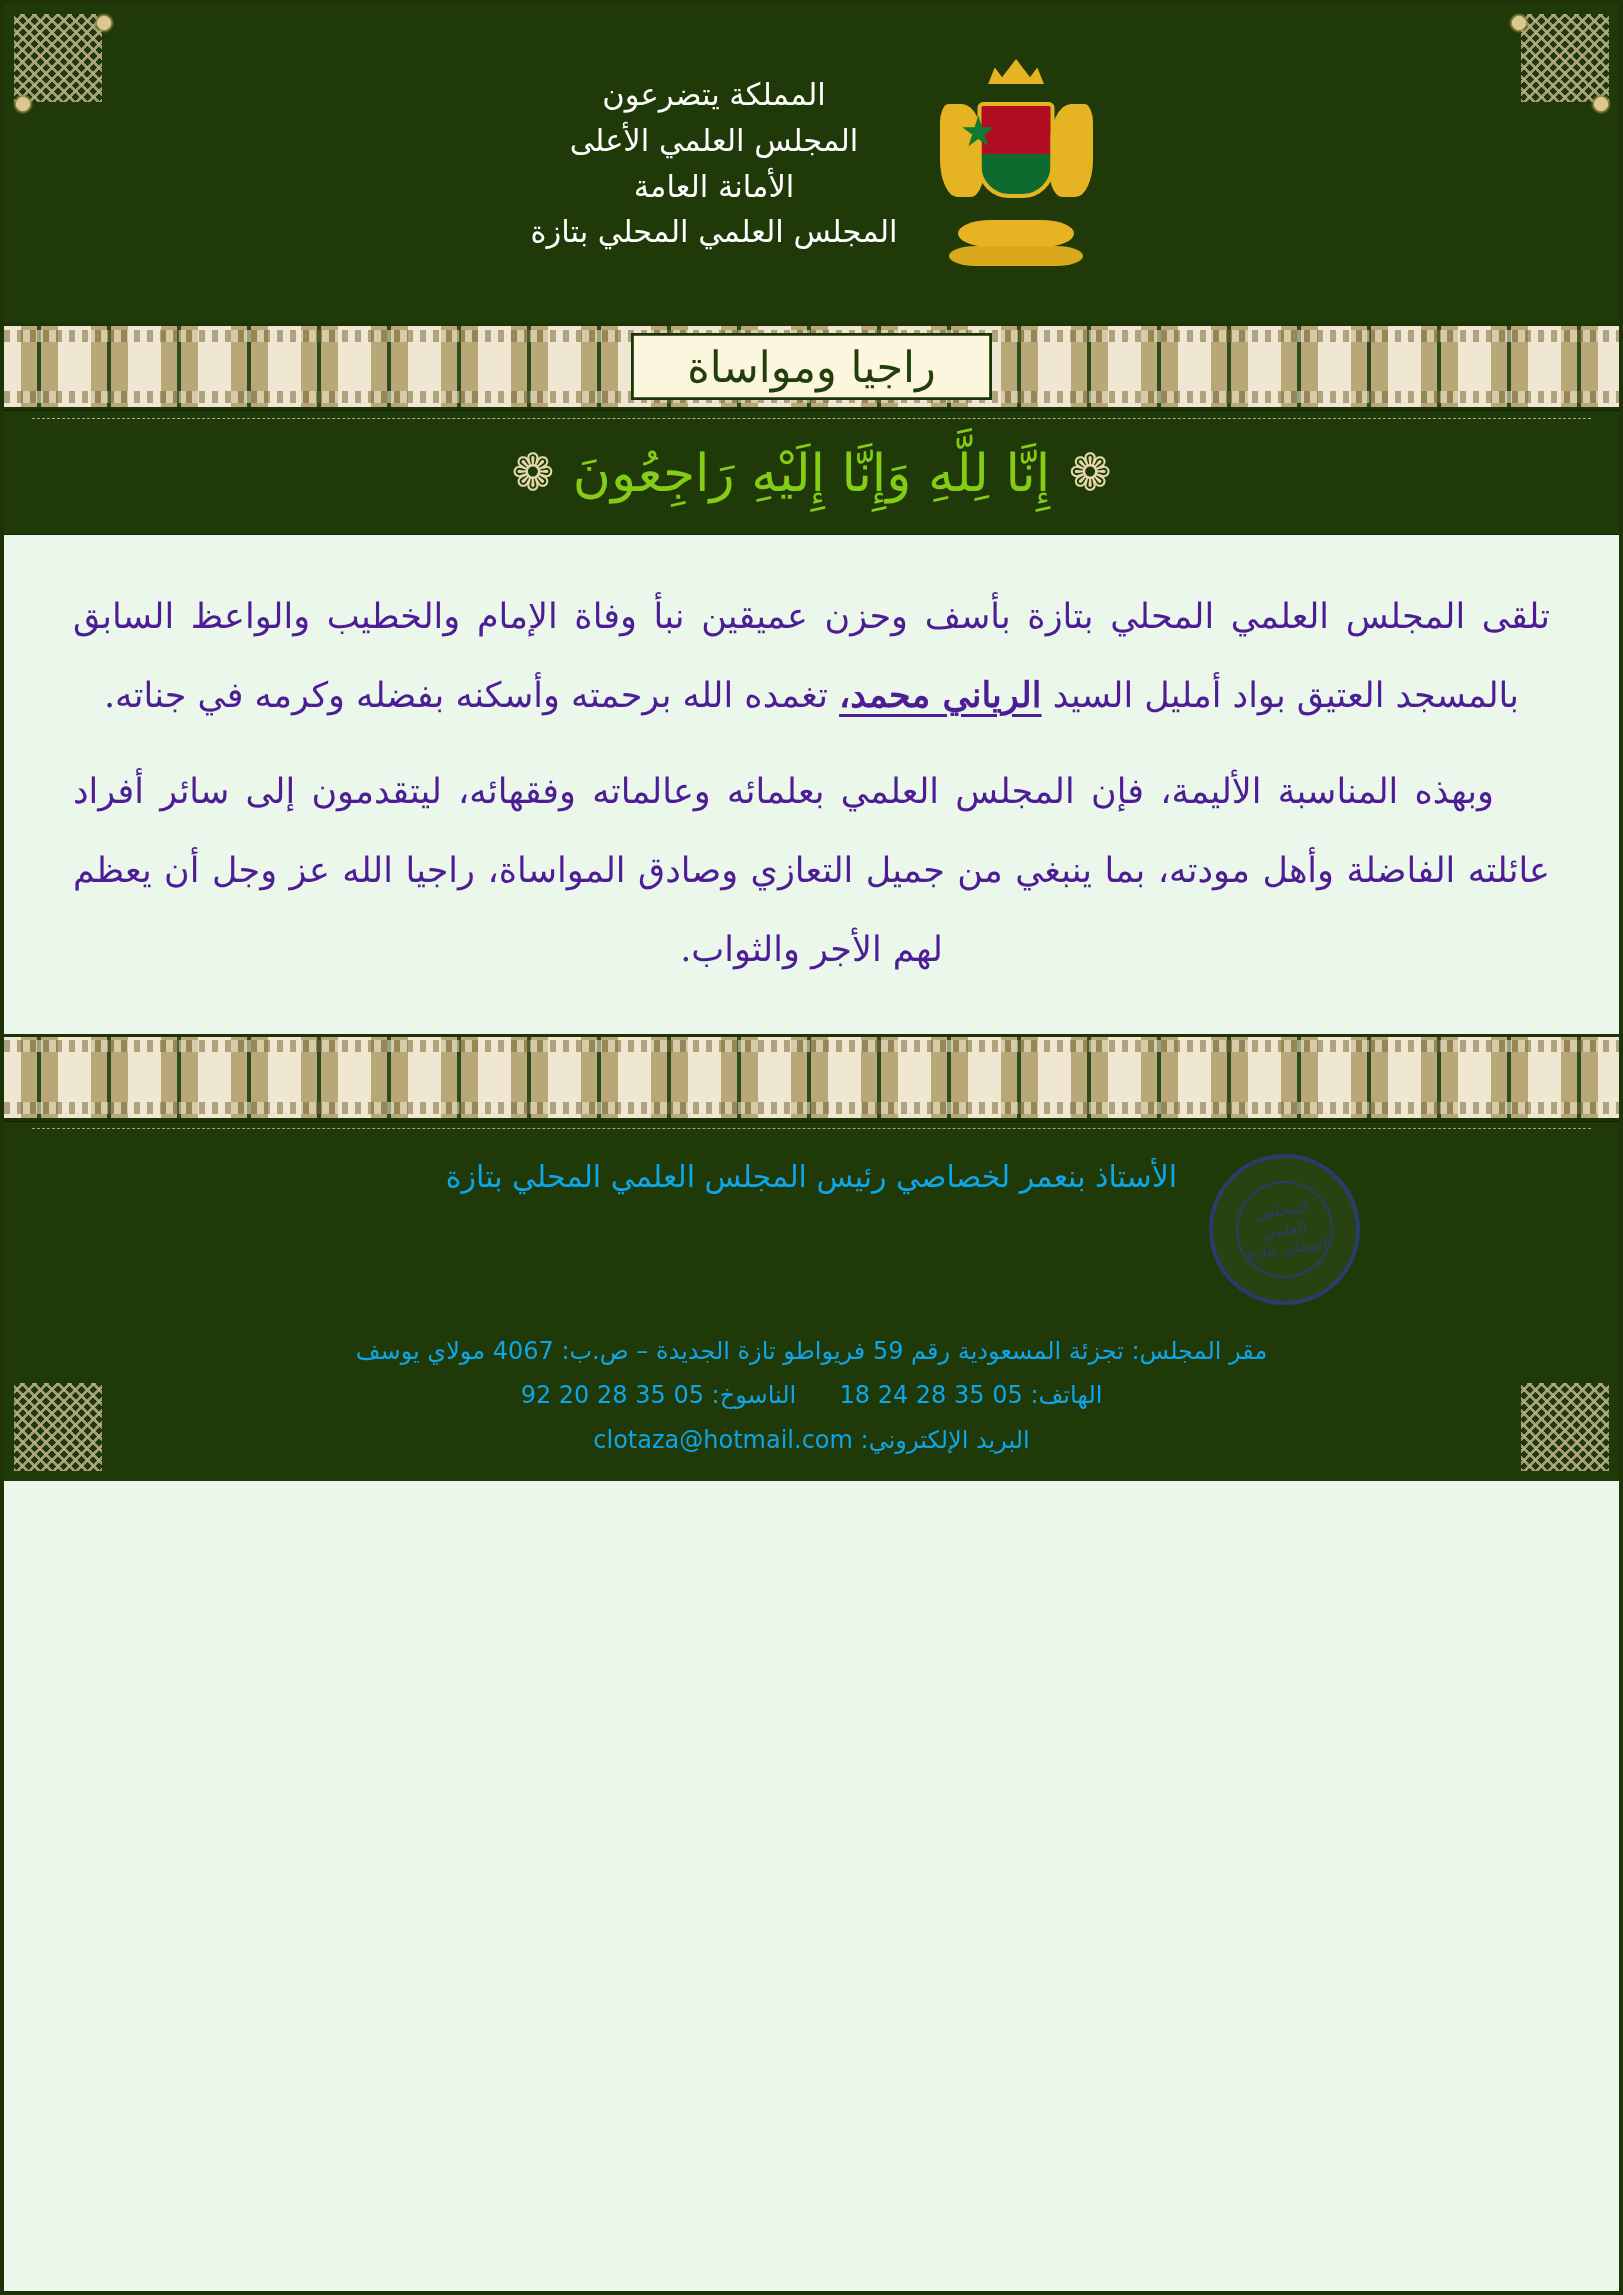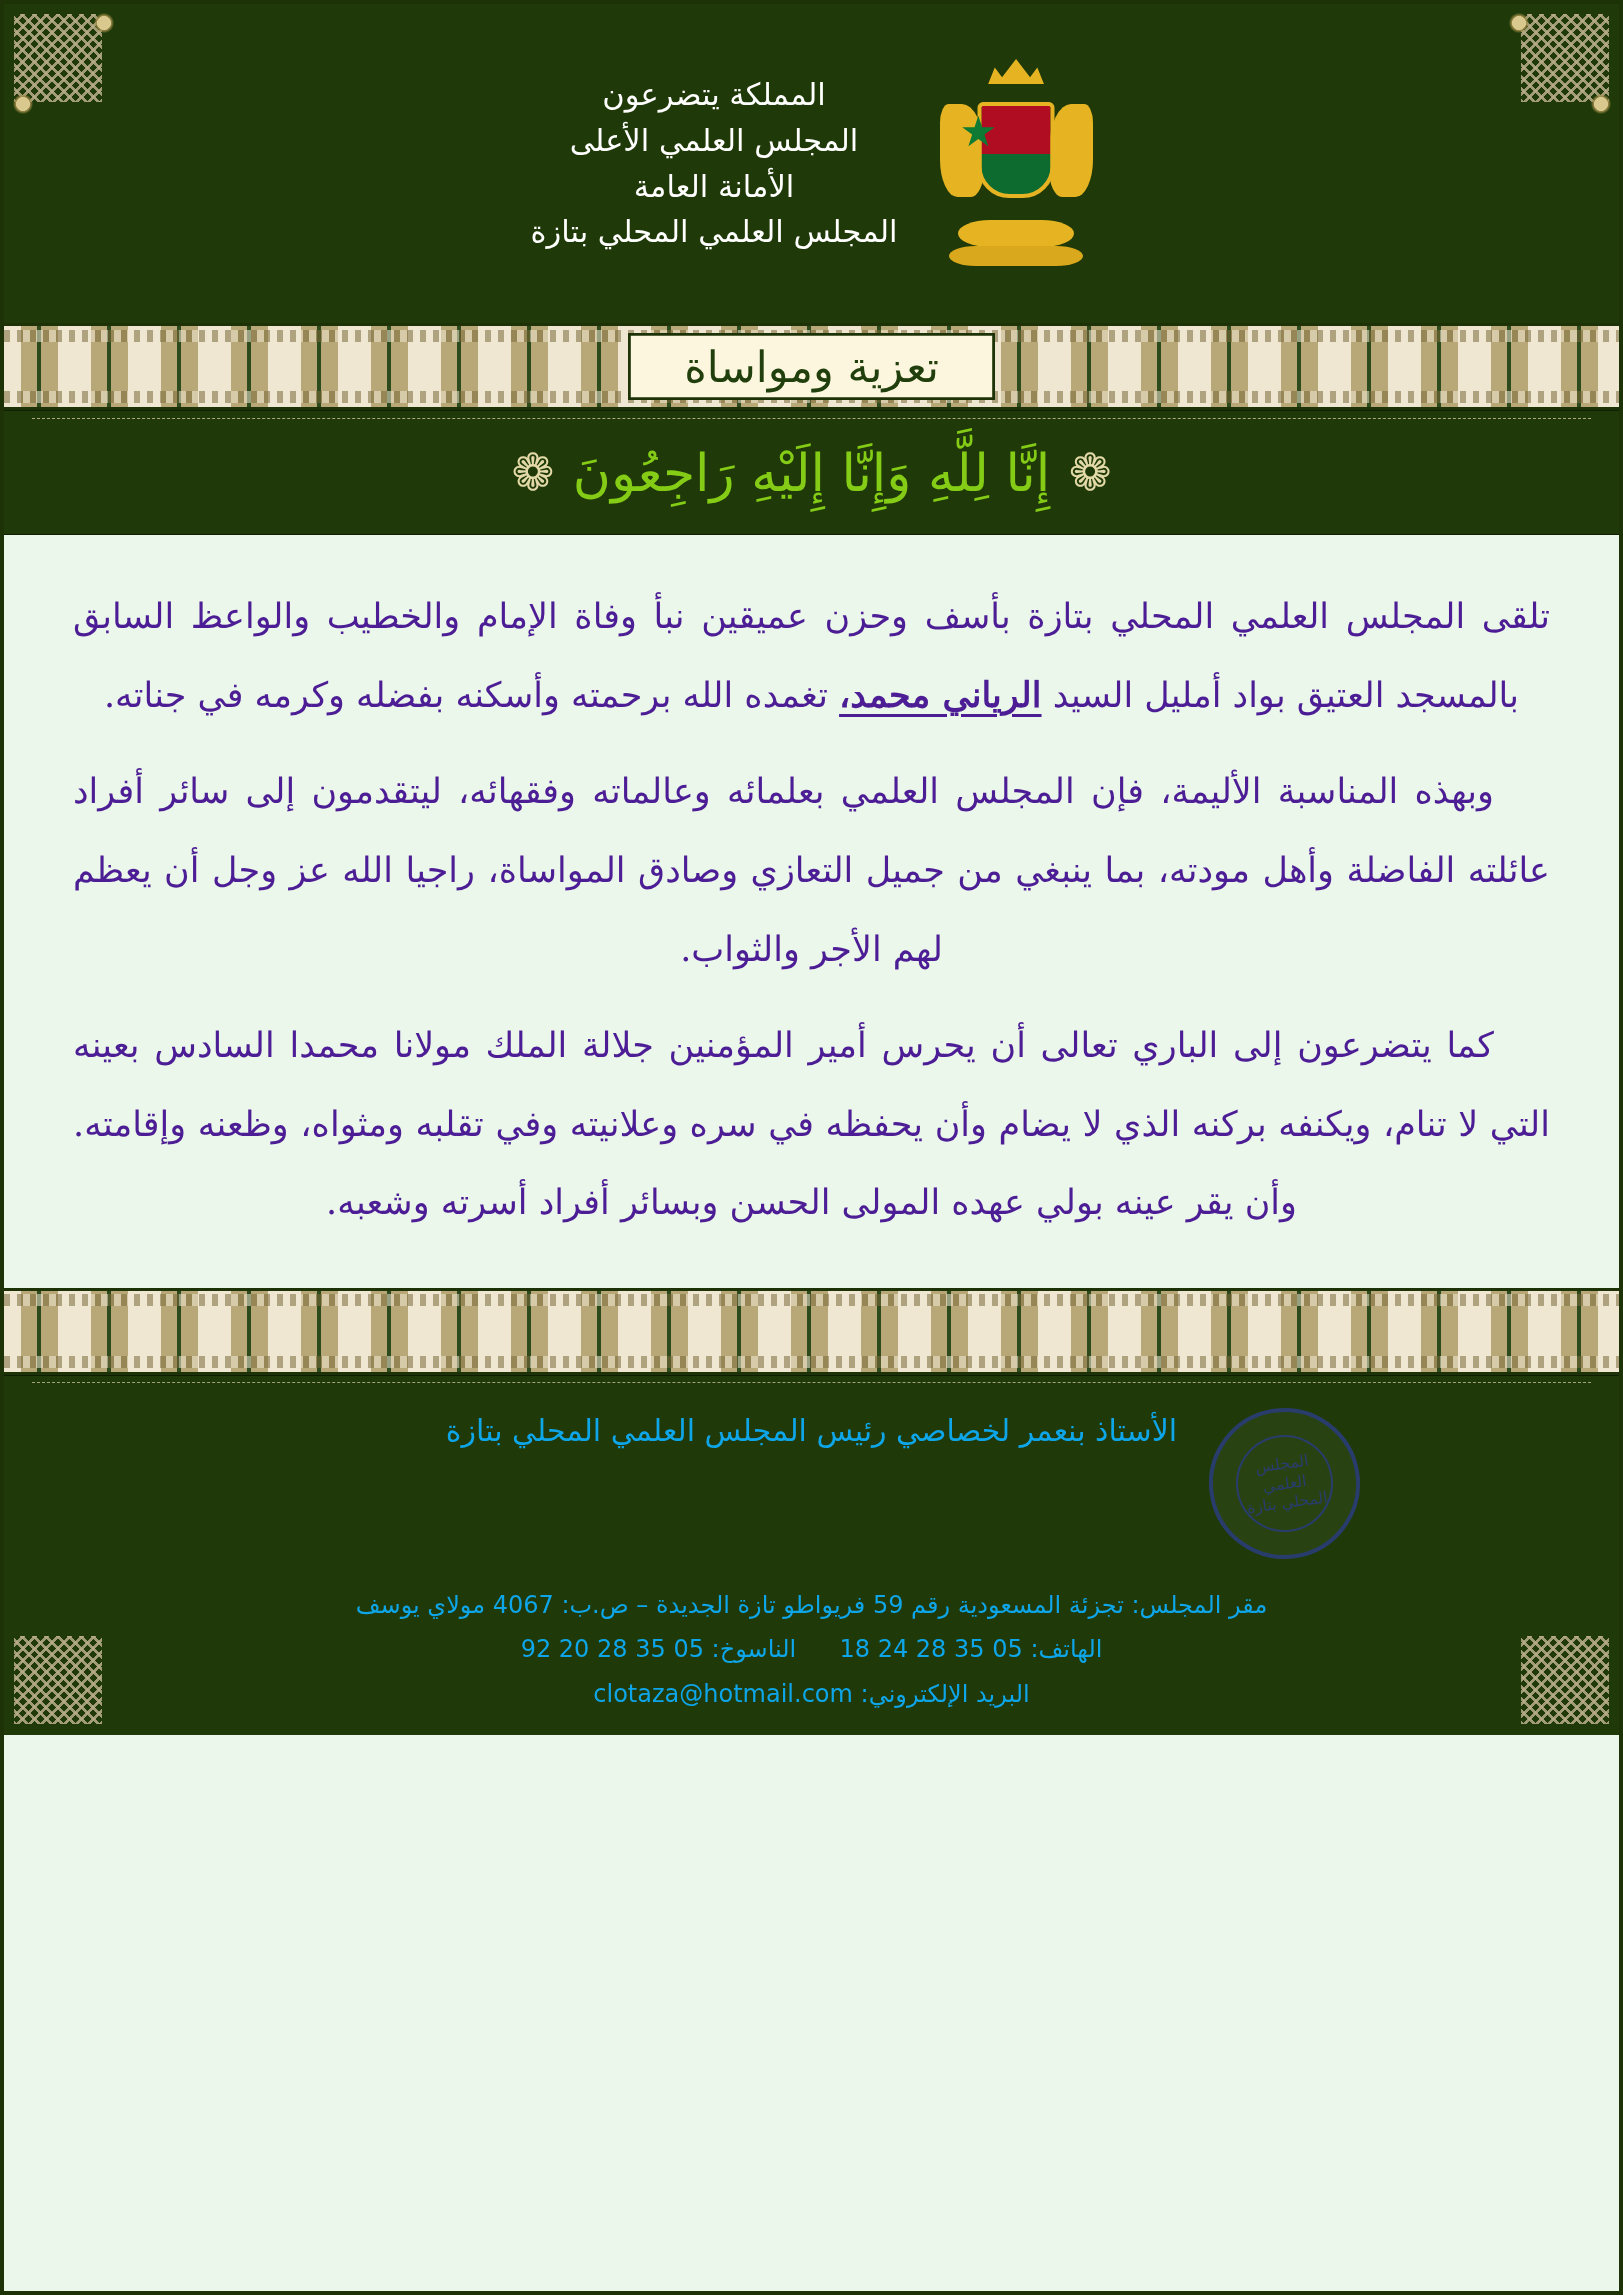--- a/index.html
+++ b/index.html
@@ -295,36 +295,35 @@
         <div class="lion-r"></div>
         <div class="shield"></div>
         <div class="star"></div>
         <div class="base"></div>
         <div class="ribbon"></div>
       </div>
     </div>
   </div>
 
   <div class="band">
-    <div class="band-label">تعزية ومواساة</div>
+    <div class="band-label">راجيا ومواساة</div>
   </div>
 
   <div class="quran-bar">
     <div class="dashed"></div>
     <span class="flourish">❁</span>
     <span class="quran-text">إِنَّا لِلَّهِ وَإِنَّا إِلَيْهِ رَاجِعُونَ</span>
     <span class="flourish">❁</span>
   </div>
 
   <div class="body-area">
     <p class="para">
       <span>تلقى المجلس العلمي المحلي بتازة بأسف وحزن عميقين نبأ وفاة الإمام والخطيب والواعظ السابق بالمسجد العتيق بواد أمليل السيد </span><span class="deceased-name">الرياني محمد،</span><span> تغمده الله برحمته وأسكنه بفضله وكرمه في جناته.</span>
     </p>
     <p class="para indent">وبهذه المناسبة الأليمة، فإن المجلس العلمي بعلمائه وعالماته وفقهائه، ليتقدمون إلى سائر أفراد عائلته الفاضلة وأهل مودته، بما ينبغي من جميل التعازي وصادق المواساة، راجيا الله عز وجل أن يعظم لهم الأجر والثواب.</p>
-    <p class="para indent">كما يتضرعون إلى الباري تعالى أن يحرس أمير المؤمنين جلالة الملك مولانا محمدا السادس بعينه التي لا تنام، ويكنفه بركنه الذي لا يضام وأن يحفظه في سره وعلانيته وفي تقلبه ومثواه، وظعنه وإقامته. وأن يقر عينه بولي عهده المولى الحسن وبسائر أفراد أسرته وشعبه.</p>
   </div>
 
   <div class="band footer-band"></div>
 
   <div class="footer-wrap">
     <div class="signature">
       <div class="dashed"></div>
       <div class="sign-text">الأستاذ بنعمر لخصاصي رئيس المجلس العلمي المحلي بتازة</div>
       <div class="stamp">
         <div class="inner">المجلس العلمي المحلي بتازة</div>

